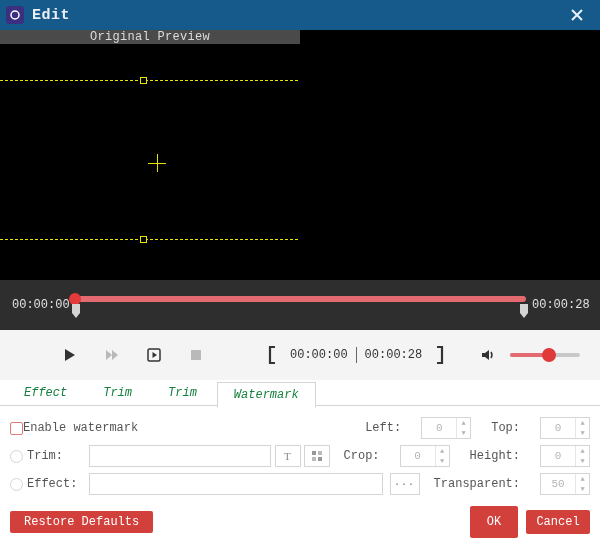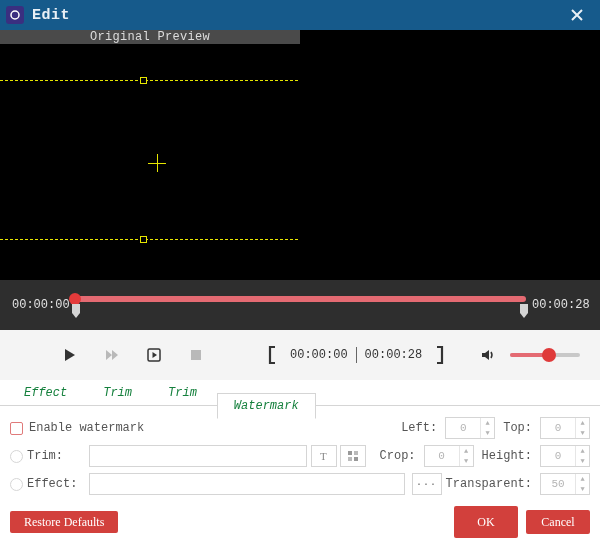--- a/index.html
+++ b/index.html
@@ -217,37 +217,37 @@
     color: #15803d;
     cursor: pointer;
     margin-right: 4px;
     font-style: italic;
   }
   .tab.active {
     border: 1px solid #d5d5d5;
     border-bottom: 1px solid #fff;
     background: #fff;
     position: relative;
-    top: 14px;
+    top: 3px;
   }
 
   
   .form-area {
     padding: 8px 10px 4px 10px;
     font-family: "Courier New", monospace;
     font-size: 12px;
     color: #555;
   }
   .form-row {
     display: flex;
     align-items: center;
     min-height: 28px;
   }
   .enable-wm {
-    display: flex; align-items: center; gap: 6px;
+    display: flex; align-items: center; 
   }
   .chk {
     width: 13px; height: 13px;
     border: 1px solid #e07a7a;
     border-radius: 2px;
     background: #fff;
   }
   .radio {
     width: 13px; height: 13px;
     border: 1px solid #c6c6c6;
@@ -272,21 +272,21 @@
     cursor: pointer;
     color: #888;
   }
   .mini-btn + .mini-btn { margin-left: 3px; }
   .mini-btn svg { width: 14px; height: 14px; }
 
   .right-grid {
     margin-left: auto;
     display: grid;
     grid-template-columns: auto 50px auto 50px;
-    gap: 4px 8px;
+    gap: 4px 20px;
     align-items: center;
   }
   .rg-label { text-align: right; }
   .spin {
     width: 50px; height: 22px;
     display: flex;
     border: 1px solid #d5d5d5;
     background: #fff;
   }
   .spin .val {
@@ -326,28 +326,28 @@
     height: 40px;
     display: flex;
     align-items: center;
     padding: 0 10px;
   }
   .red-btn {
     height: 22px;
     padding: 0 14px;
     background: #d2403c;
     color: #fff;
-    font-family: Liberation Serif, serif;
+    font-family: Liberation Mono, monospace;
     font-size: 12px;
     display: inline-flex; align-items: center; justify-content: center;
     border-radius: 2px;
     cursor: pointer;
   }
   .bottom-bar .spacer { flex: 1; }
-  .red-btn.ok { width: 64px; padding: 16px; margin-right: 8px; }
+  .red-btn.ok { width: 48px; padding: 16px; margin-right: 8px; }
   .red-btn.cancel { width: 64px; padding: 12px; }
 </style>
 </head>
 <body>
 
 <div class="titlebar">
   <div class="app-icon">
     <svg viewBox="0 0 12 12">
         <circle cx="6" cy="6" r="4" fill="none" stroke="#fff" stroke-width="1.5"></circle>
       </svg>
@@ -520,21 +520,21 @@
       </div>
     </div>
   </div>
 
   <div class="form-row">
     <div class="radio disabled"></div>
     <span class="lbl-left">Effect:</span>
     <div class="txt-input" value=""></div>
     <div class="browse-btn">···</div>
 
-    <div class="right-grid" style="margin-left:4px; grid-template-columns: auto 50px;">
+    <div class="right-grid" style="margin-left:14px; grid-template-columns: auto 50px;">
       <span class="rg-label">Transparent:</span>
       <div class="spin">
         <div class="val">50</div>
         <div class="arrows">
             <div>▲</div>
             <div>▼</div>
           </div>
       </div>
     </div>
   </div>

